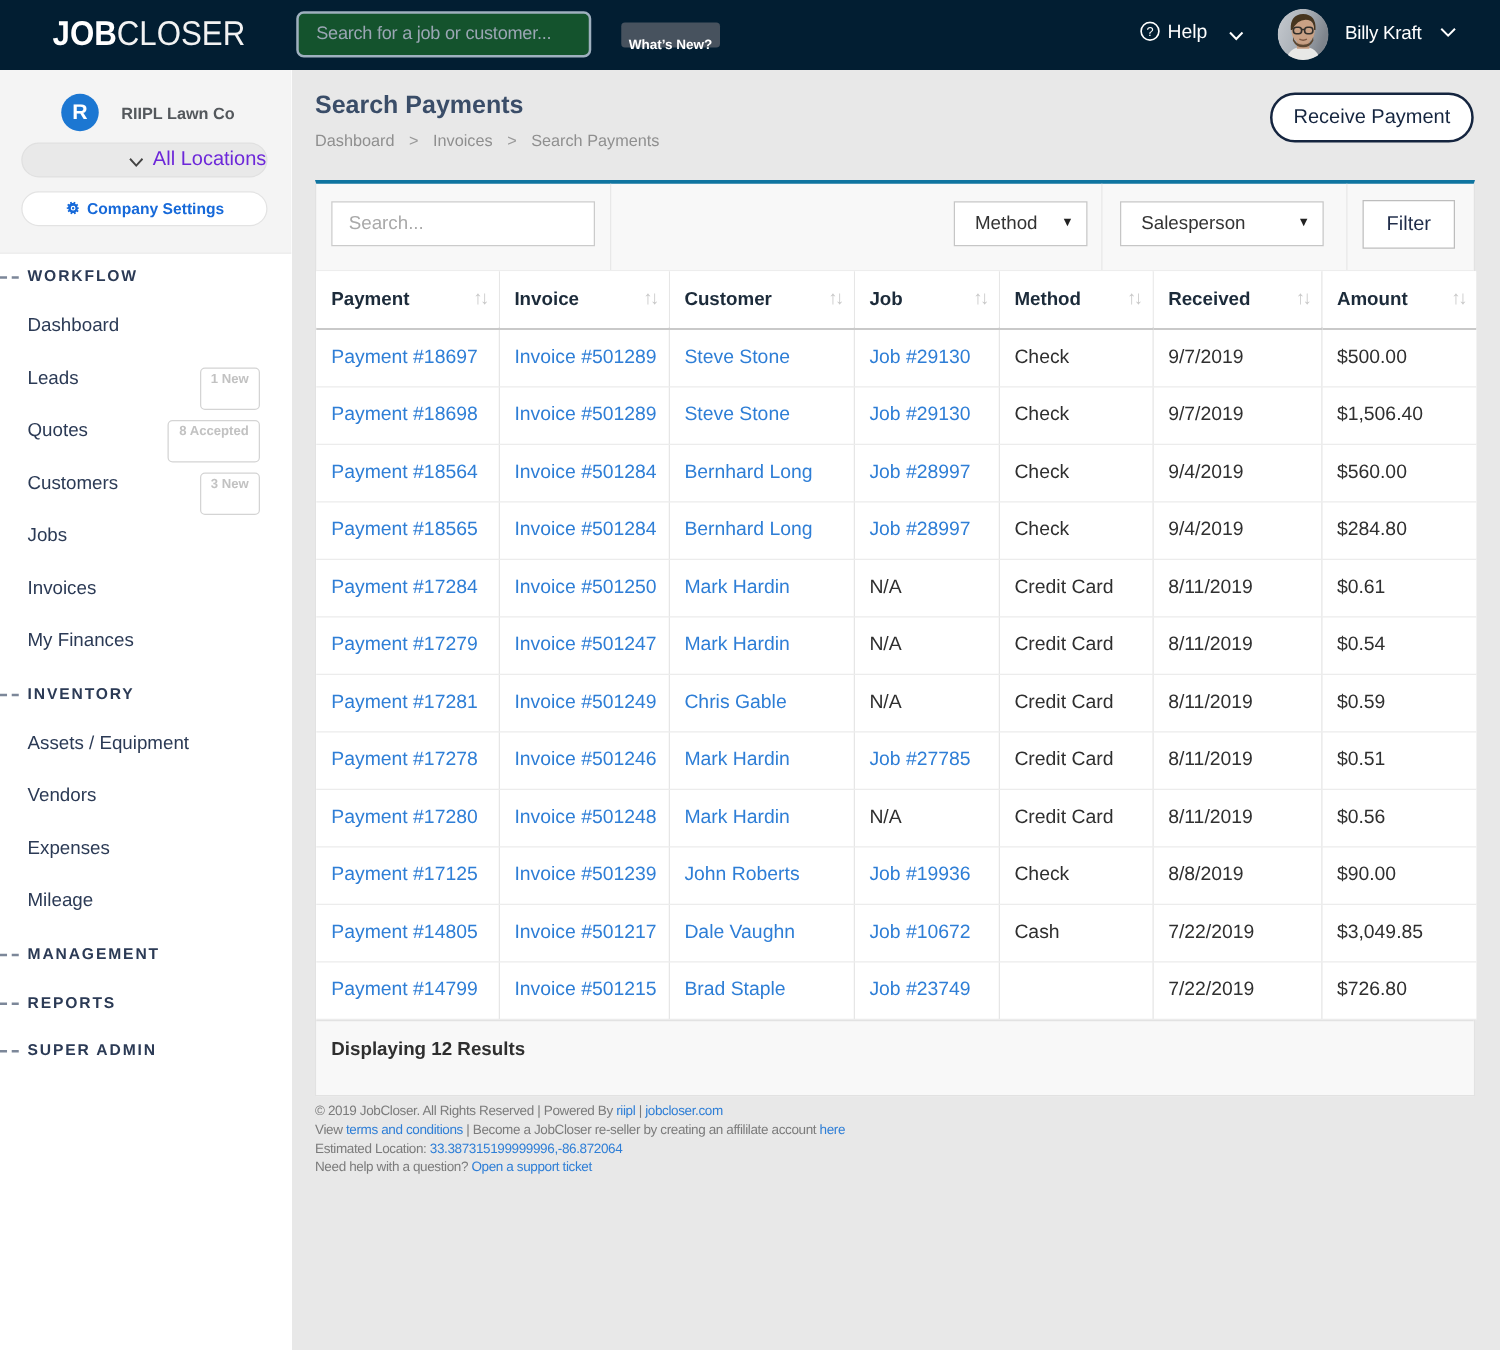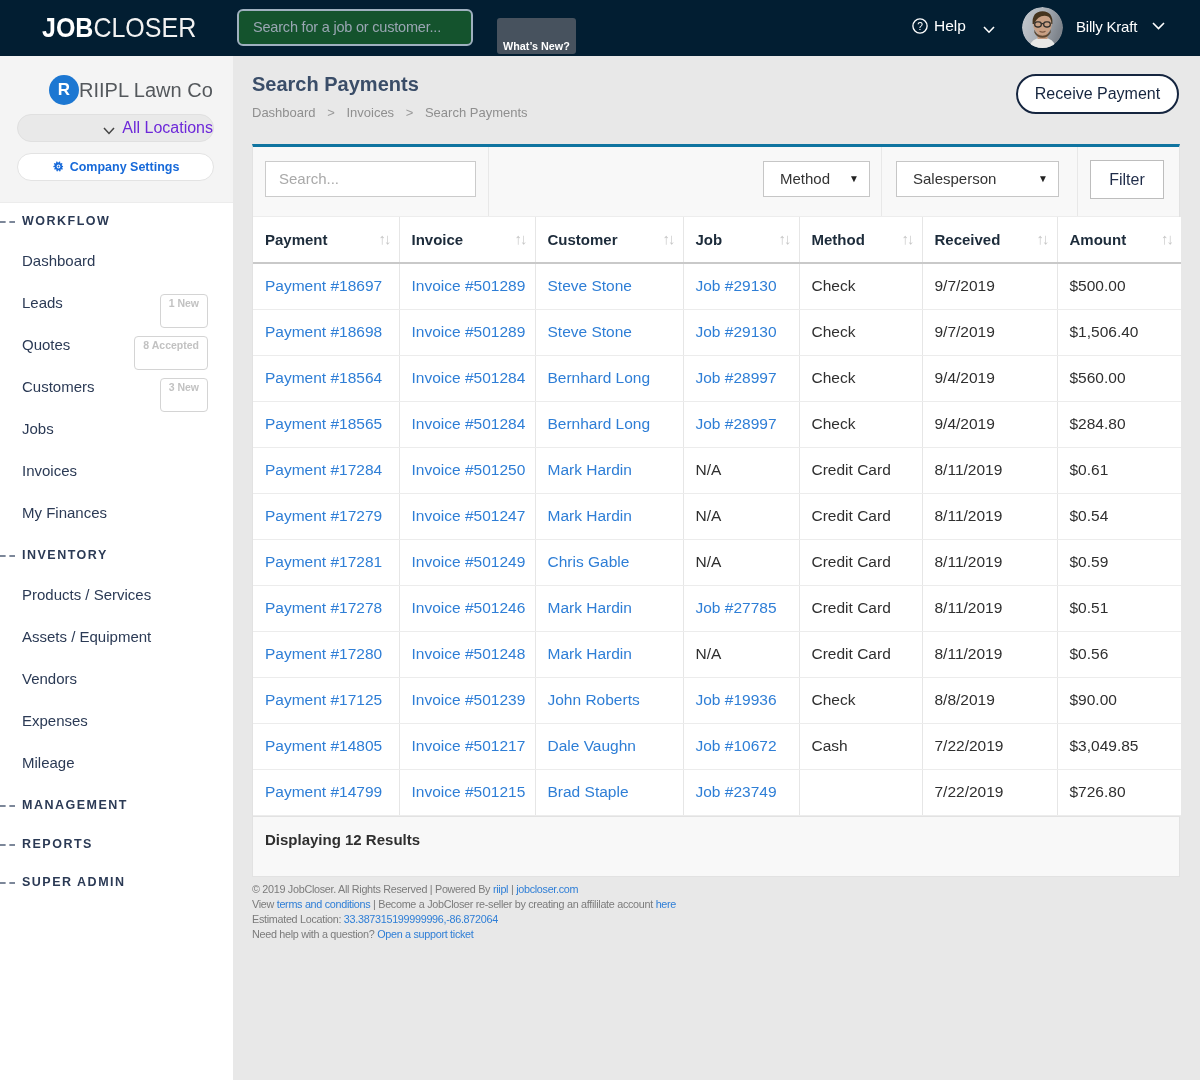--- a/index.html
+++ b/index.html
@@ -5,35 +5,35 @@
 <style>
 * { margin:0; padding:0; box-sizing:border-box; }
 html,body { width:1200px; height:1080px; font-family:"Liberation Sans", sans-serif; background:#e8e8e8; overflow:hidden; }
 
 
 .topbar { position:fixed; top:0; left:0; width:1200px; height:56px; background:#021e32; z-index:50; }
 .logo { position:absolute; left:42px; top:13px; font-size:25px; color:#fff; letter-spacing:0px; transform:scaleY(1.1); transform-origin:left center; }
 .logo b { font-weight:bold; }
 .logo span { font-weight:normal; color:#f2f2f2; }
 .topsearch { position:absolute; left:237px; top:9px; width:236px; height:37px; background:#14532d; border:2px solid #9fb0bf; border-radius:6px; font-size:14.5px; color:#9aa6b3; line-height:33px; padding-left:14px; letter-spacing:-0.2px; }
-.whatsnew { position:absolute; left:497px; top:18px; height:20px; background:#47525e; border-radius:3px; color:#fff; font-size:10.8px; font-weight:bold; line-height:20px; padding:18px 6px; }
+.whatsnew { position:absolute; left:497px; top:18px; height:20px; background:#47525e; border-radius:3px; color:#fff; font-size:10.8px; font-weight:bold; line-height:20px; padding:8px 6px; }
 .help { position:absolute; left:912px; top:17px; color:#fff; font-size:15.5px; }
 .help svg { vertical-align:-3px; }
 .helptext { margin-left:6px; }
 .chev { margin-left:13px; }
 .avatar { position:absolute; left:1022px; top:7px; width:41px; height:41px; border-radius:50%; overflow:hidden; }
 .username { position:absolute; left:1076px; top:18px; color:#fff; font-size:15px; letter-spacing:-0.2px; }
 .uchev { position:absolute; left:1152px; top:22px; }
 
 
 .sidebar { position:fixed; top:56px; left:0; width:233px; height:1024px; background:#fff; z-index:40; }
 .side-top { width:233px; height:147px; background:#f4f4f4; border-bottom:1px solid #ececec; position:relative; }
 .corp { position:absolute; top:19px; left:49px; }
 .corp-circle { display:inline-block; width:30px; height:30px; border-radius:50%; background:#1c77d2; color:#fff; font-weight:bold; font-size:17px; text-align:center; line-height:30px; vertical-align:middle; }
-.corp-name { display:inline-block; margin-left:0; vertical-align:middle; font-size:20px; font-weight:normal; color:#54585c; }
+.corp-name { display:inline-block; margin-left:18px; vertical-align:middle; font-size:13px; font-weight:bold; color:#54585c; }
 .allloc { position:absolute; top:58px; left:17px; width:197px; height:28px; background:#e9e9e9; border:1px solid #e0e0e0; border-radius:14px; text-align:right; font-size:16px; color:#6d28d9; line-height:26px; }
 .allloc svg { vertical-align:-2px; margin-right:7px; }
 .compset { position:absolute; top:97px; left:17px; width:197px; height:28px; background:#fff; border:1px solid #e3e3e3; border-radius:14px; text-align:center; font-size:12.5px; color:#1669d9; line-height:26px; }
 .compset svg { vertical-align:-2px; margin-right:5px; }
 .nav { padding-top:6px; }
 .nav-head { position:relative; height:24px; line-height:24px; font-size:12.5px; font-weight:bold; letter-spacing:1.5px; color:#2b3a55; padding-left:22px; }
 .mt9 { margin-top:9px; } .mt15 { margin-top:15px; } .mt14 { margin-top:14px; }
 .gap7 { height:7px; }
 
 .nav-head::before { content:""; position:absolute; left:0; top:12px; width:15px; border-top:2px dashed #7c8799; }
@@ -137,21 +137,20 @@
     <div class="gap7"></div>
     <div class="nav-item">Dashboard</div>
     <div class="nav-item">Leads<span class="badge">1 New</span></div>
     <div class="nav-item">Quotes<span class="badge">8 Accepted</span></div>
     <div class="nav-item">Customers<span class="badge">3 New</span></div>
     <div class="nav-item">Jobs</div>
     <div class="nav-item">Invoices</div>
     <div class="nav-item">My Finances</div>
     <div class="nav-head mt9">INVENTORY</div>
     <div class="gap7"></div>
-    <div class="nav-item">Products / Services</div>
     <div class="nav-item">Assets / Equipment</div>
     <div class="nav-item">Vendors</div>
     <div class="nav-item">Expenses</div>
     <div class="nav-item">Mileage</div>
     <div class="nav-head mt9">MANAGEMENT</div>
     <div class="nav-head mt15">REPORTS</div>
     <div class="nav-head mt14">SUPER ADMIN</div>
   </div>
 </div>
 

